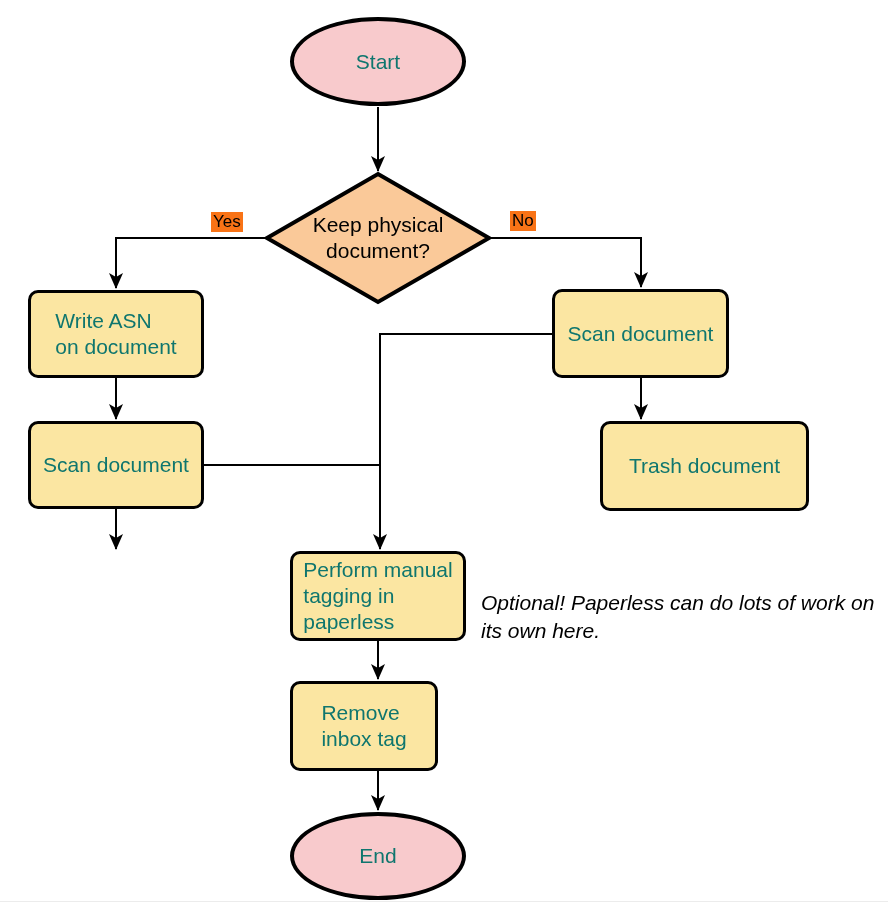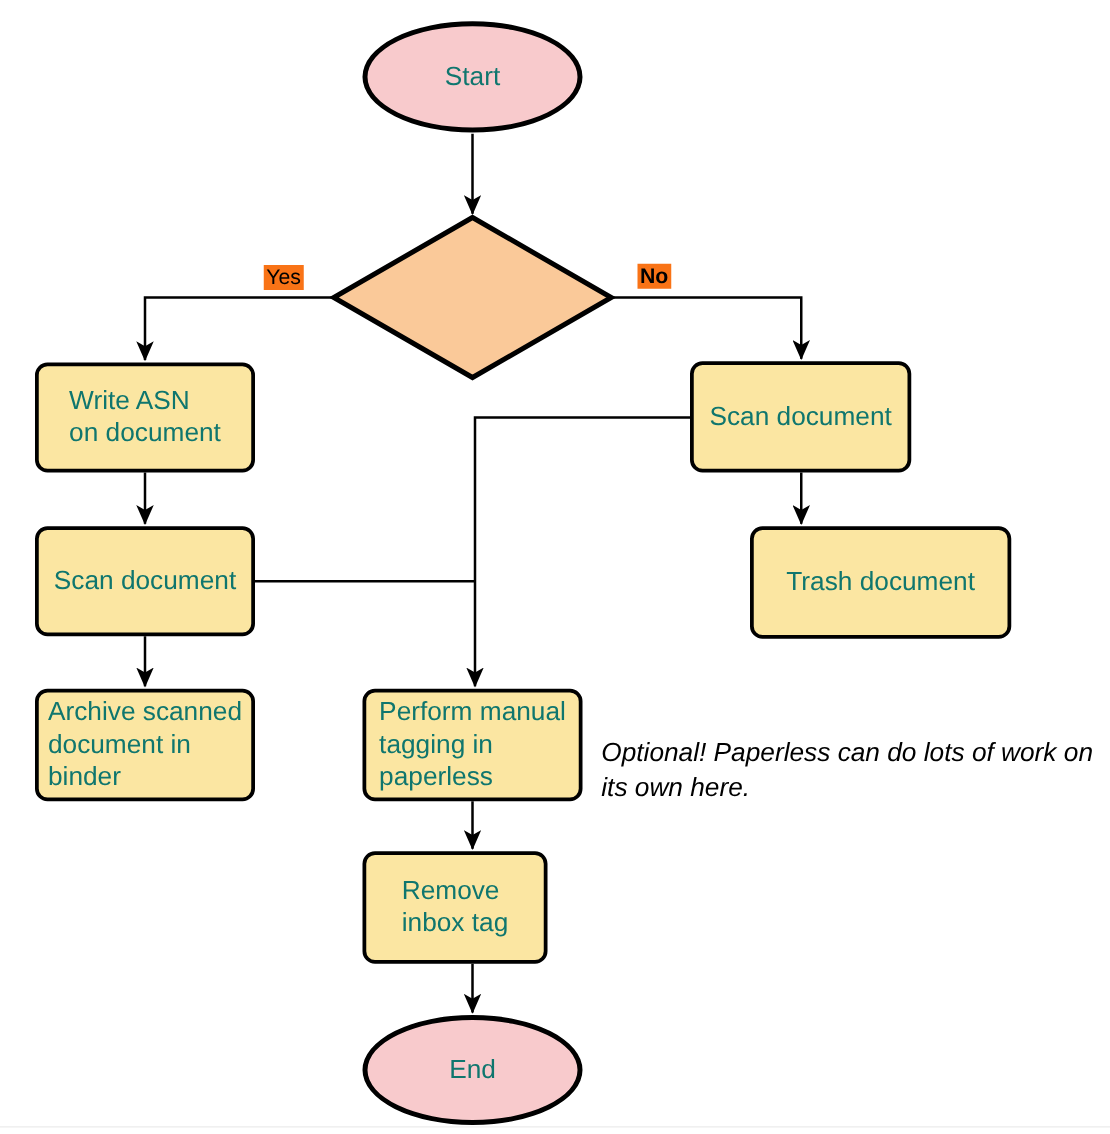--- a/index.html
+++ b/index.html
@@ -109,59 +109,58 @@
     <path d="M552,334 L380,334 L380,549" fill="none" stroke="#000000" stroke-width="2" marker-end="url(#arrow)"></path>
     <path d="M204,465 L380,465" fill="none" stroke="#000000" stroke-width="2"></path>
     <path d="M378,641 L378,679" fill="none" stroke="#000000" stroke-width="2" marker-end="url(#arrow)"></path>
     <path d="M378,771 L378,810" fill="none" stroke="#000000" stroke-width="2" marker-end="url(#arrow)"></path>
   </svg>
 
   <div class="node terminal" style="left:290px; top:17px; width:176px; height:89px;">
     <span class="lbl">Start</span>
   </div>
 
+  <div class="decision-label" style="left:278px; top:212px; width:200px; height:52px;">
+    <span class="lbl">Keep physical
+document?</span>
+  </div>
 
   <div class="node process" style="left:28px; top:290px; width:176px; height:88px;">
     <span class="lbl">Write ASN
 on document</span>
   </div>
 
   <div class="node process" style="left:552px; top:289px; width:177px; height:89px;">
     <span class="lbl">Scan document</span>
   </div>
 
   <div class="node process" style="left:28px; top:421px; width:176px; height:88px;">
     <span class="lbl">Scan document</span>
   </div>
 
   <div class="node process" style="left:552px; top:421px; width:209px; height:90px;margin-left:48px;">
     <span class="lbl">Trash document</span>
   </div>
 
-  <div class="node process" style="left:28px; top:551px; width:176px; height:90px;">
-    <span class="lbl">Archive scanned
-document in
-binder</span>
-  </div>
 
   <div class="node process" style="left:290px; top:551px; width:176px; height:90px;">
     <span class="lbl">Perform manual
 tagging in
 paperless</span>
   </div>
 
   <div class="node process" style="left:290px; top:681px; width:148px; height:90px;">
     <span class="lbl">Remove
 inbox tag</span>
   </div>
 
   <div class="node terminal" style="left:290px; top:812px; width:176px; height:88px;">
     <span class="lbl">End</span>
   </div>
 
   <div class="edge-label" style="left:211px; top:212px;">Yes</div>
-  <div class="edge-label" style="left:510px; top:211px;font-weight:bold;">No</div>
+  <div class="edge-label" style="left:510px; top:211px;">No</div>
 
   <div class="note">Optional! Paperless can do lots of work on its own here.</div>
 
   <div class="page-separator" style="background: rgb(236, 236, 236);"></div>
 
 </div>
 
 </body></html>

